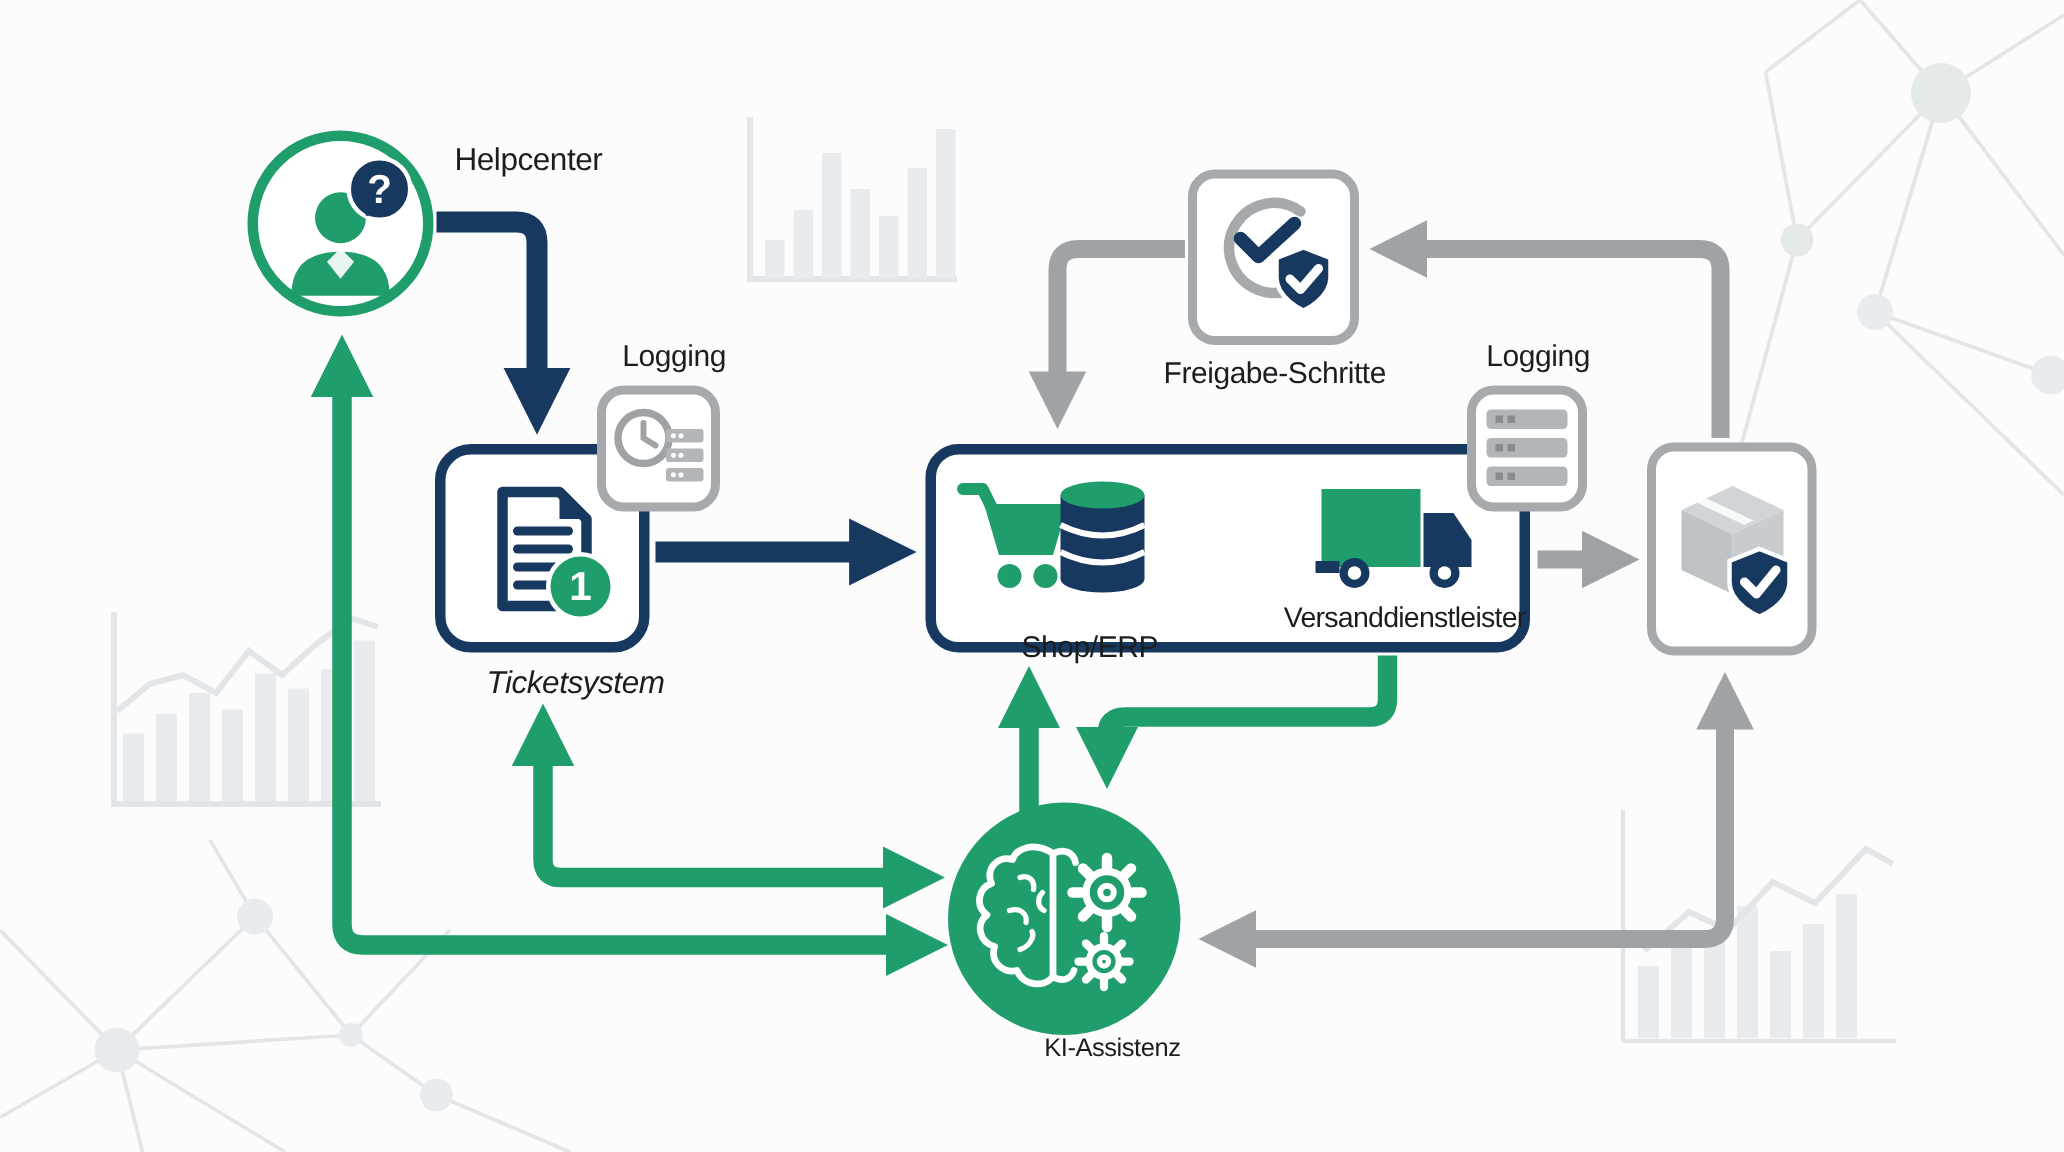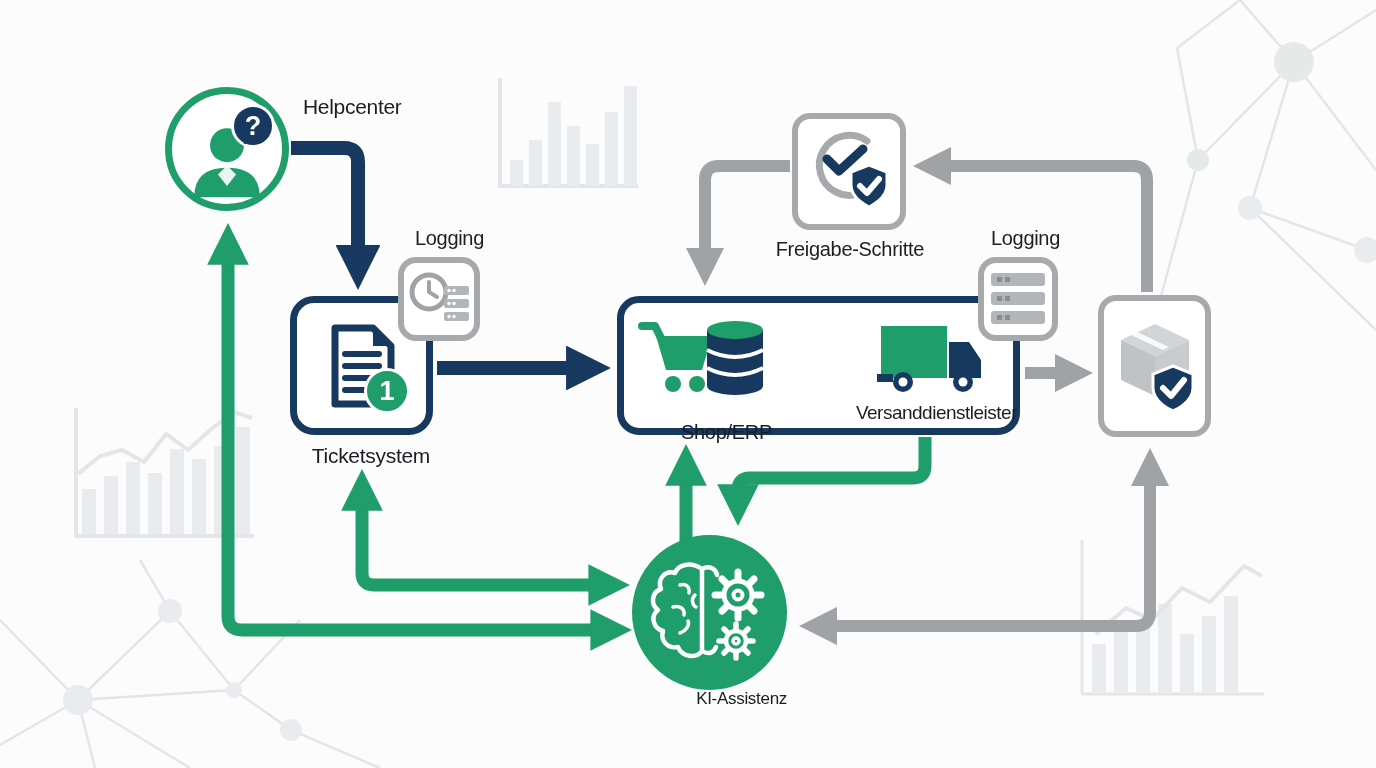--- a/index.html
+++ b/index.html
@@ -200,21 +200,21 @@
         <line x1="20" y1="34" x2="54" y2="34"></line>
         <line x1="20" y1="46" x2="54" y2="46"></line>
         <line x1="20" y1="58" x2="54" y2="58"></line>
         <line x1="20" y1="70" x2="42" y2="70"></line>
       </g>
     </svg>
   </div>
   <div id="ticket-badge">
     <span>1</span>
   </div>
-  <div class="label" style="left:268px;top:444px;width:162px;font-size:21px;">Ticketsystem</div>
+  <div class="label" style="left:281px;top:444px;width:162px;font-size:21px;font-style:italic;">Ticketsystem</div>
 
   <div id="shop-box" class="node-box navy-border"></div>
   <svg class="icon-abs" style="left:638px;top:318px;" width="78" height="82" viewBox="0 0 78 82">
     <path d="M4 8 H17 L24 22" fill="none" stroke="var(--green)" stroke-width="8" stroke-linecap="round" stroke-linejoin="round"></path>
     <path d="M18 18 H74 L64 52 H28 Z" class="fill-green"></path>
     <circle cx="35" cy="66" r="8" class="fill-green"></circle>
     <circle cx="59" cy="66" r="8" class="fill-green"></circle>
   </svg>
   <svg class="icon-abs" style="left:705px;top:318px;" width="60" height="80" viewBox="0 0 60 80">
     <rect x="2" y="12" width="56" height="56" class="fill-navy"></rect>

